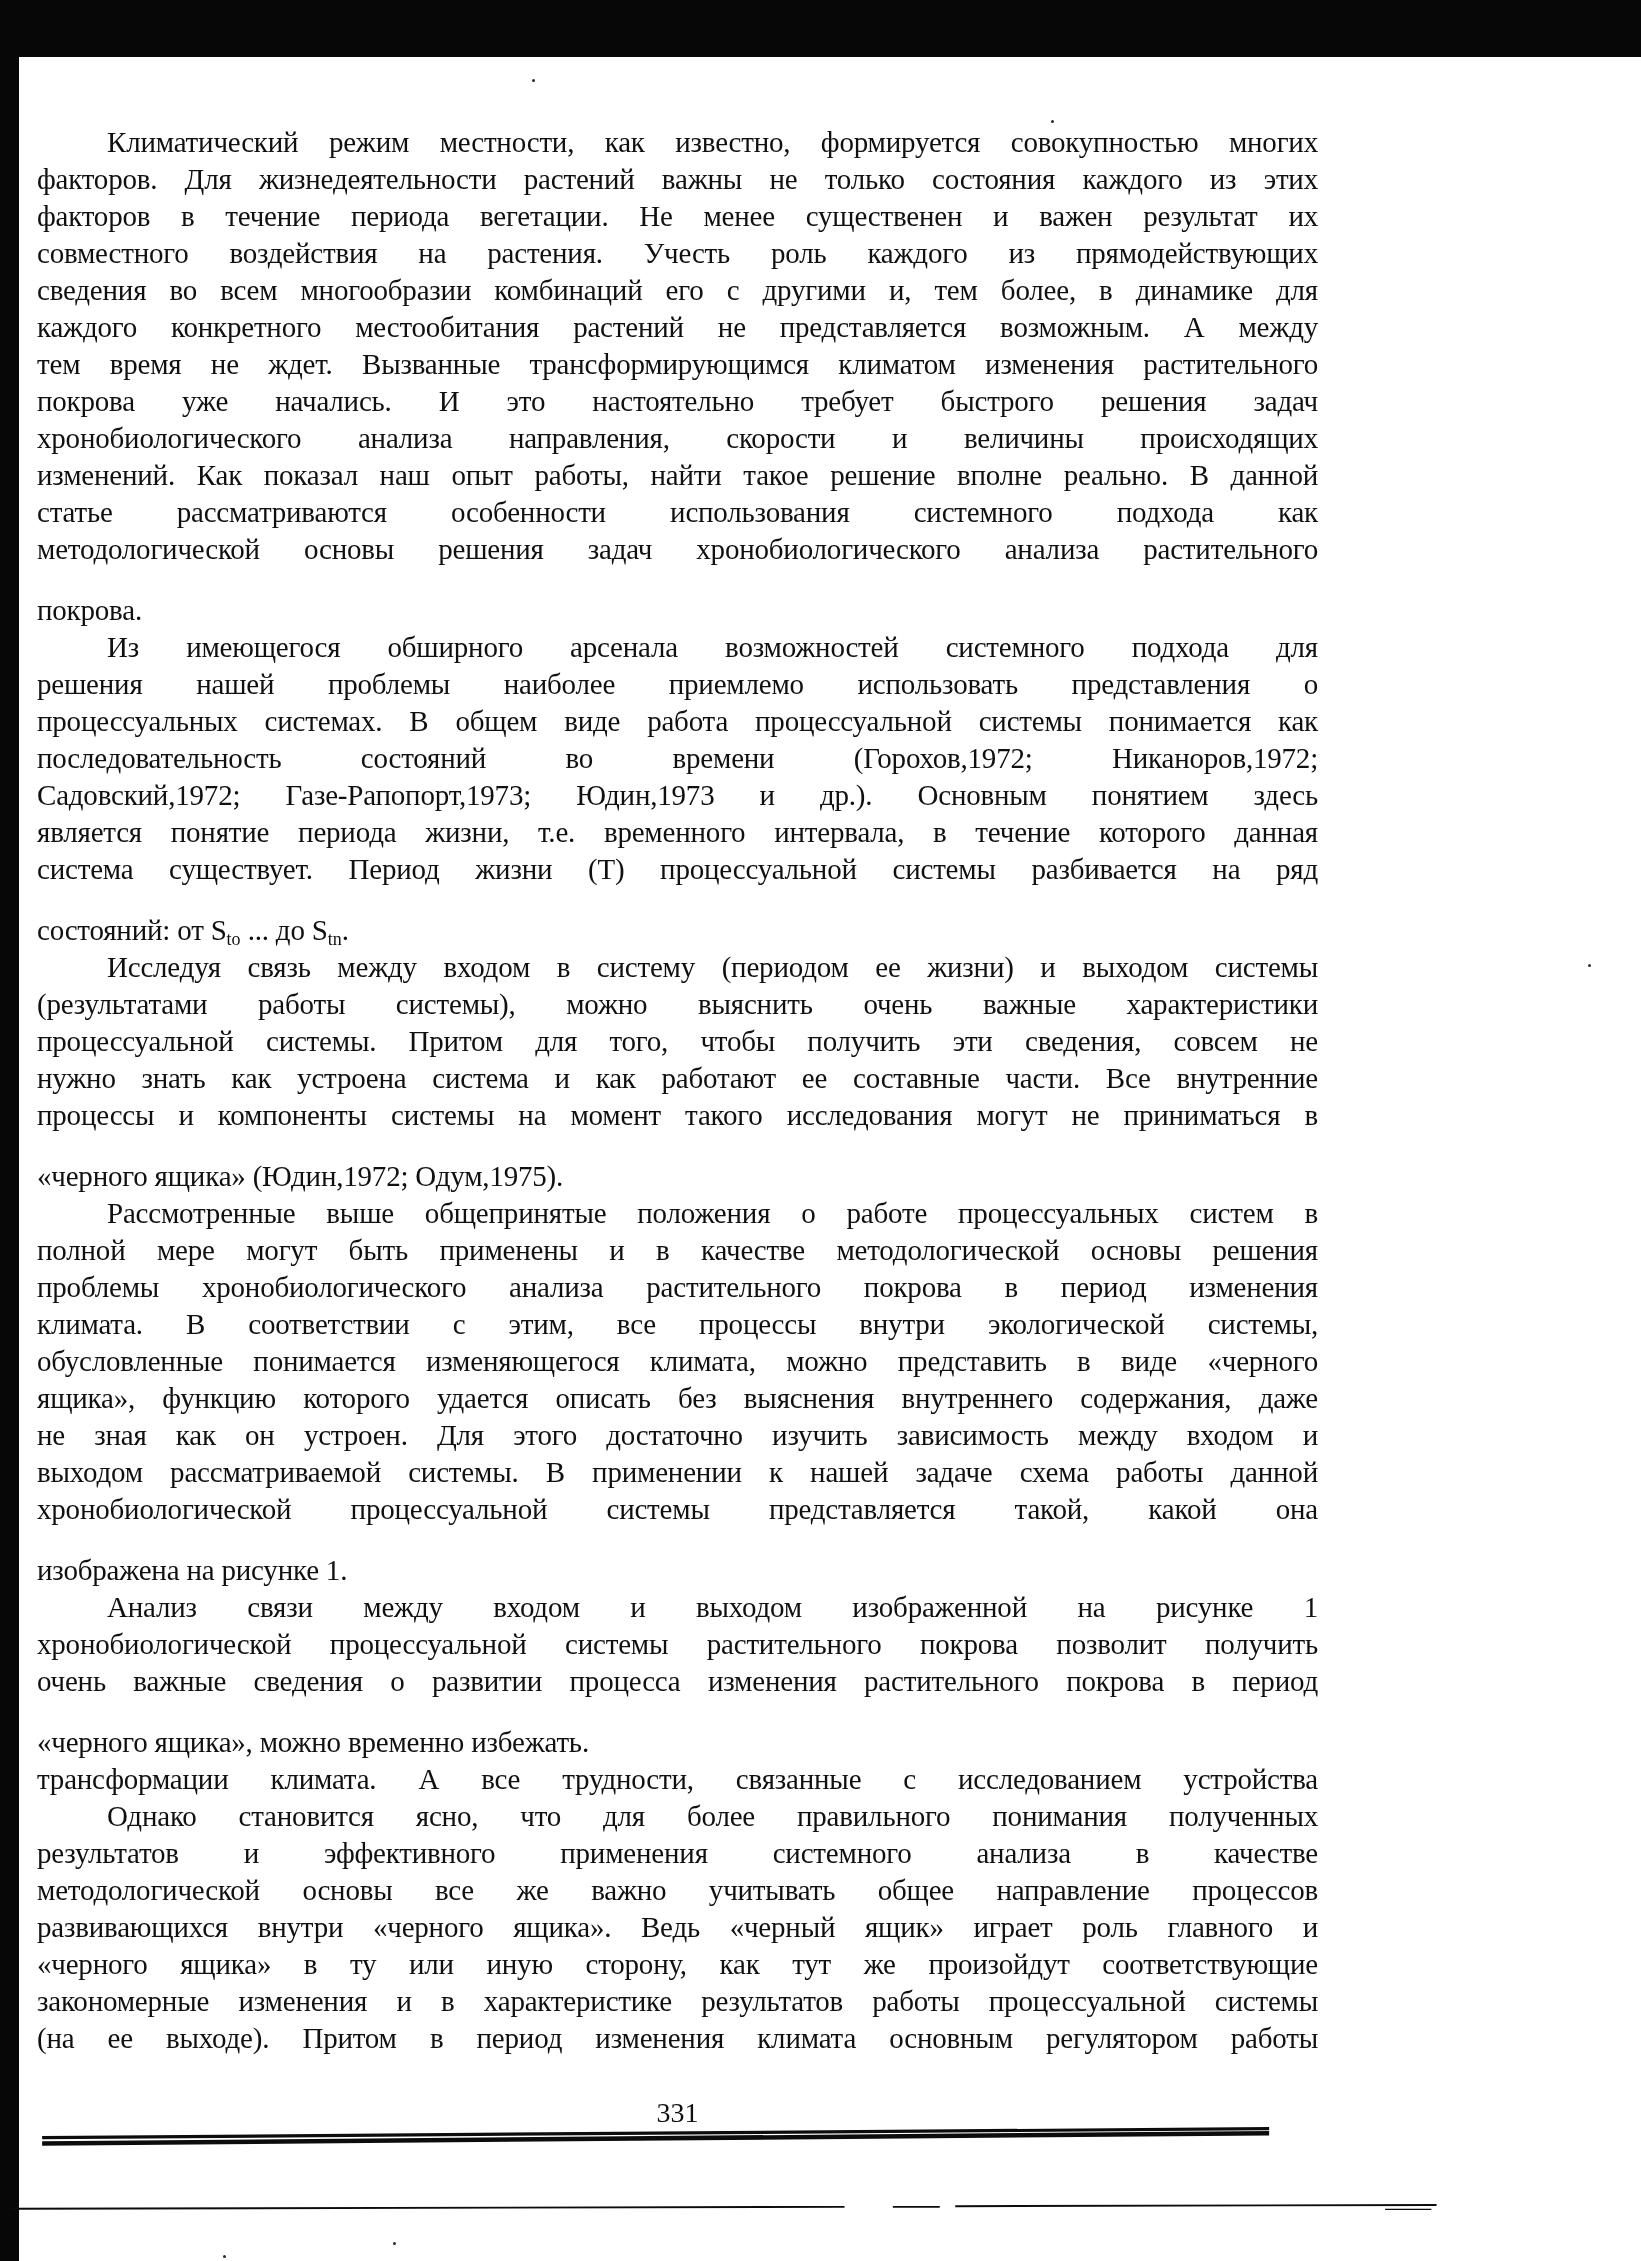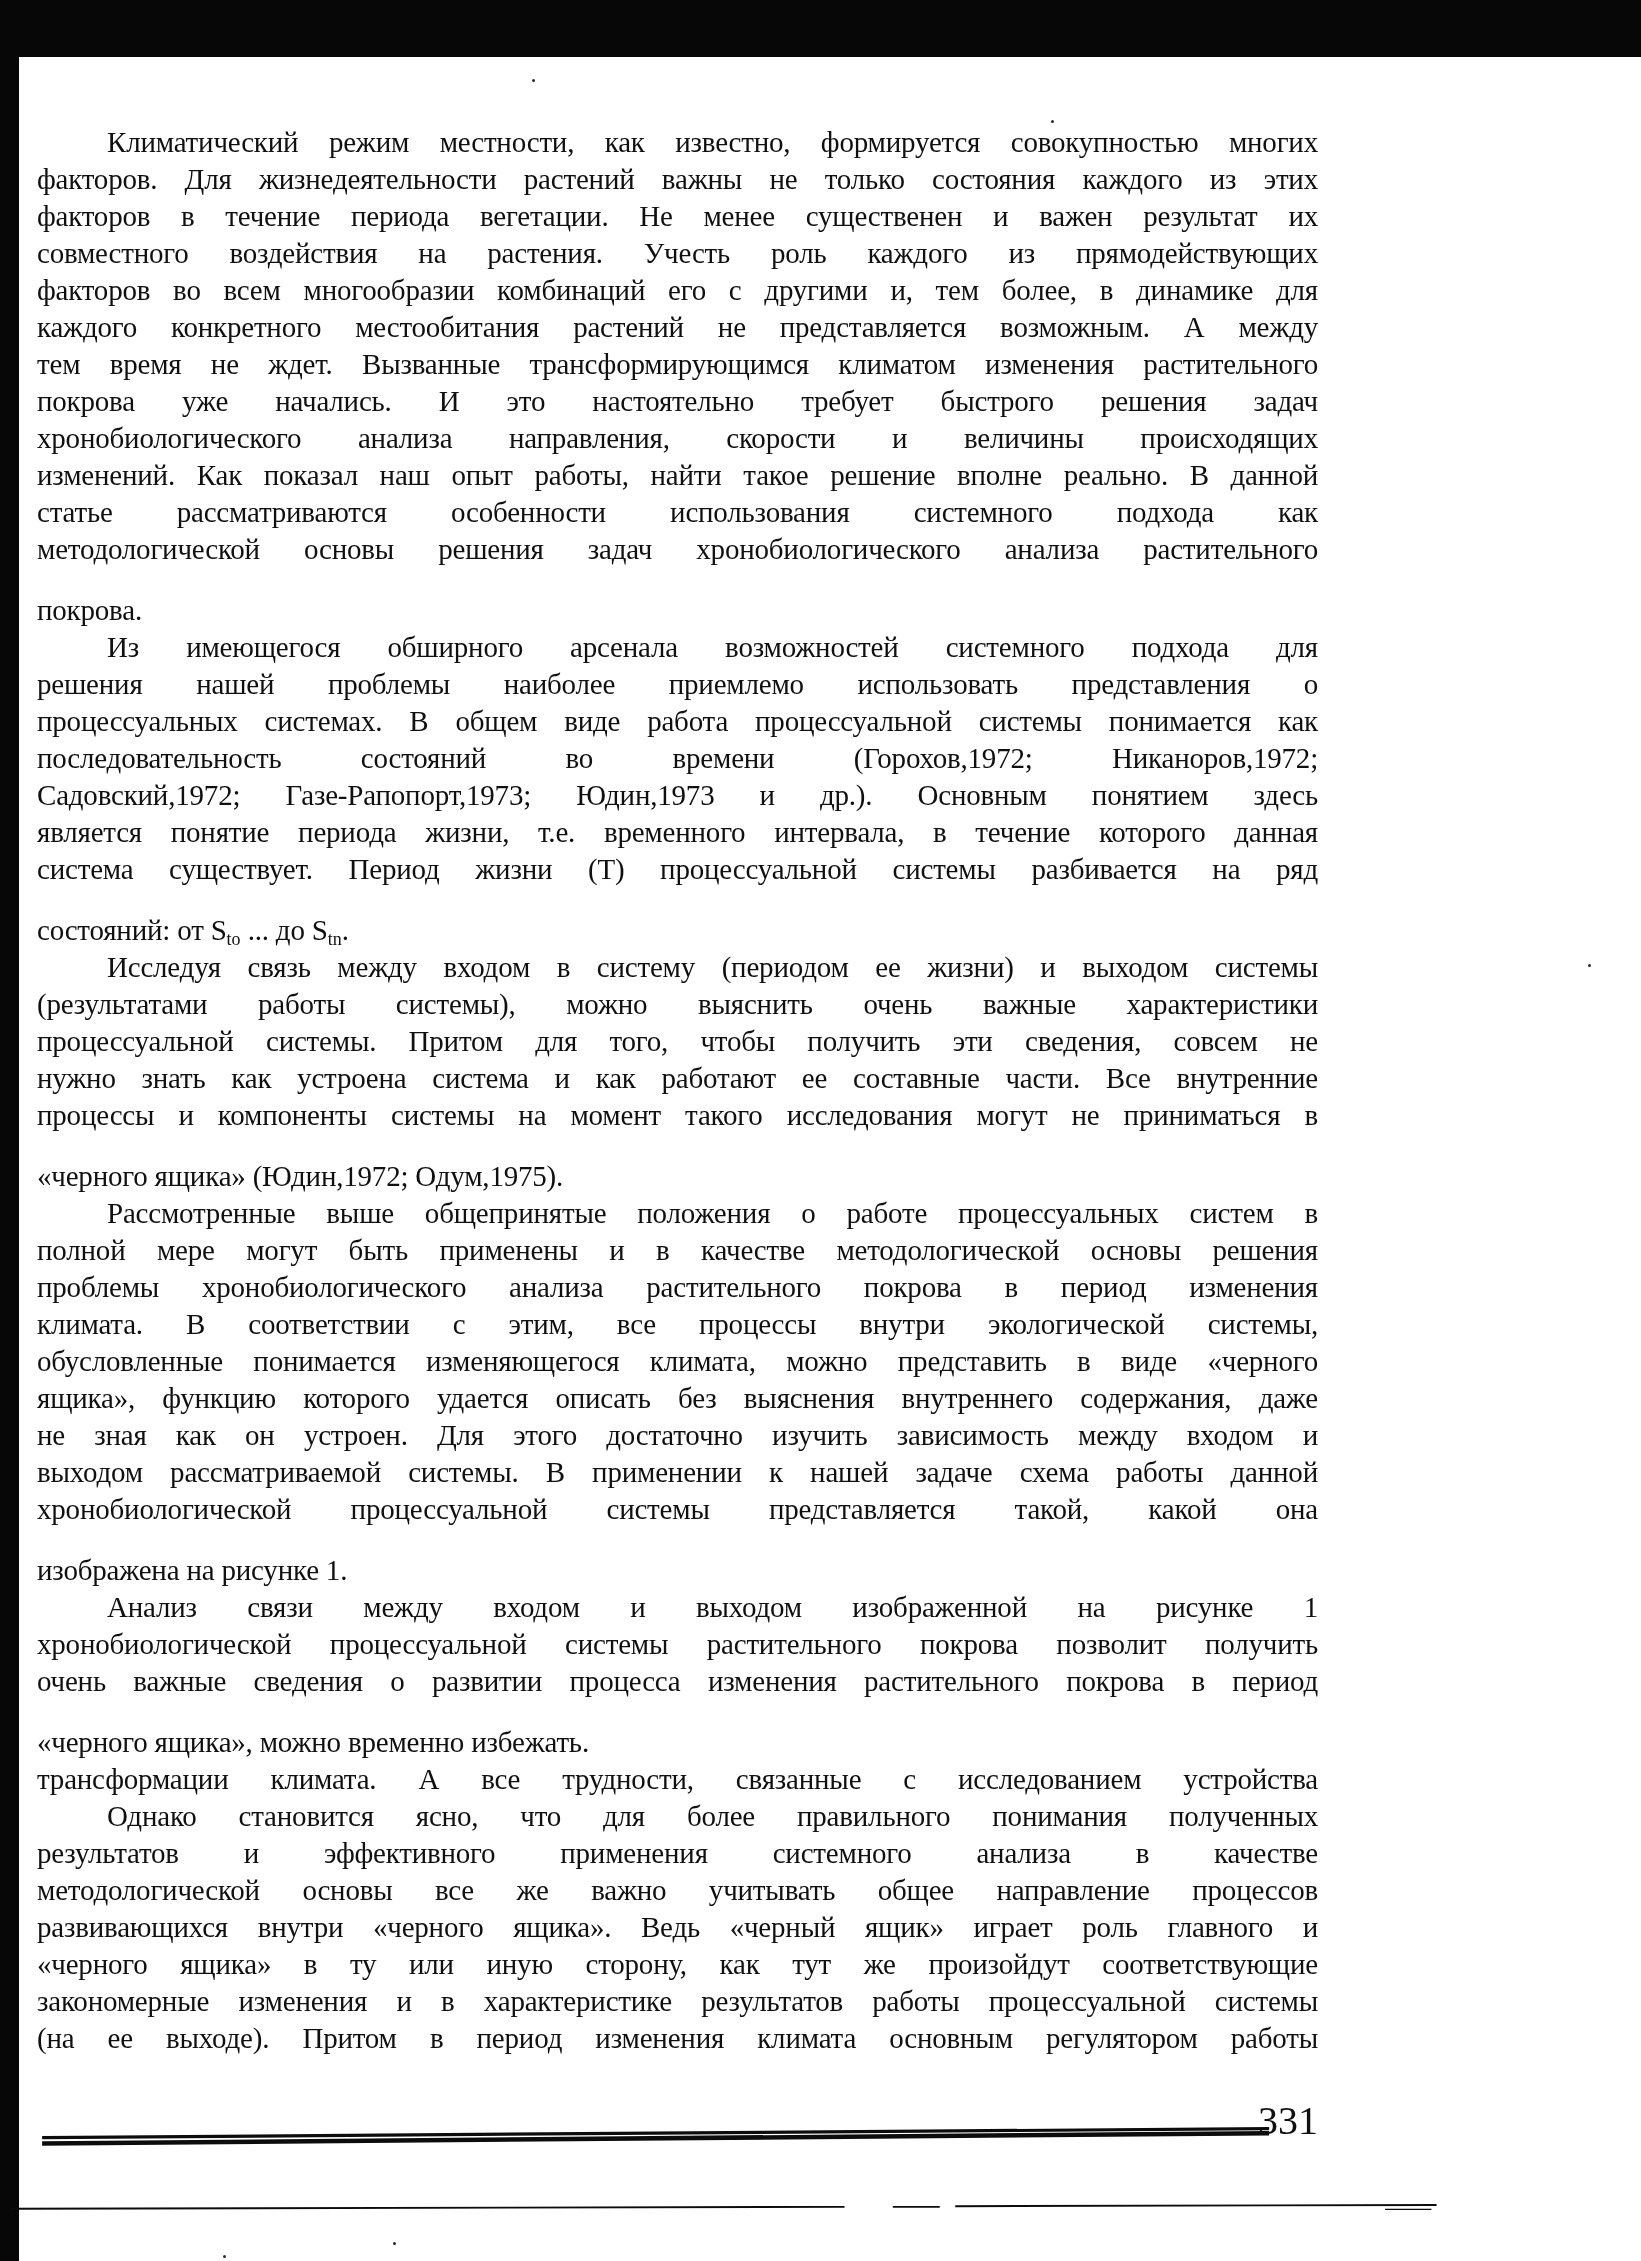--- a/index.html
+++ b/index.html
@@ -25,42 +25,42 @@
     text-align:justify;
     text-align-last:justify;
     white-space:nowrap;
     overflow:visible;
   }
   .line.end{text-align-last:left;margin-top:24px;}
   .line.first{text-indent:70px;}
   .line sub{font-size:0.62em;line-height:0;vertical-align:-0.28em;letter-spacing:0;}
   .page-number{
     position:absolute;left:37px;top:2097px;width:1281px;
-    text-align:right;font-size:40px;color:#101010;
+    text-align:center;font-size:28px;color:#101010;
   }
   svg.rule{position:absolute;}
   svg.rule line{stroke:#0c0c0c;}
   .speck{
     position:absolute;width:3.2px;height:3.2px;border-radius:50%;
     background:#2a2a2a;
   }
 </style>
 </head>
 <body>
 
 <div class="page">
   <div class="scan-bar top"></div>
   <div class="scan-bar left"></div>
 
   <main class="text-block">
       <div class="line first">Климатический режим местности, как известно, формируется совокупностью многих</div>
       <div class="line">факторов. Для жизнедеятельности растений важны не только состояния каждого из этих</div>
       <div class="line">факторов в течение периода вегетации. Не менее существенен и важен результат их</div>
       <div class="line">совместного воздействия на растения. Учесть роль каждого из прямодействующих</div>
-      <div class="line">факторов во всем многообразии комбинаций его с другими и, тем более, в динамике для</div>
+      <div class="line">сведения во всем многообразии комбинаций его с другими и, тем более, в динамике для</div>
       <div class="line">каждого конкретного местообитания растений не представляется возможным. А между</div>
       <div class="line">тем время не ждет. Вызванные трансформирующимся климатом изменения растительного</div>
       <div class="line">покрова уже начались. И это настоятельно требует быстрого решения задач</div>
       <div class="line">хронобиологического анализа направления, скорости и величины происходящих</div>
       <div class="line">изменений. Как показал наш опыт работы, найти такое решение вполне реально. В данной</div>
       <div class="line">статье рассматриваются особенности использования системного подхода как</div>
       <div class="line">методологической основы решения задач хронобиологического анализа растительного</div>
       <div class="line end">покрова.</div>
       <div class="line first">Из имеющегося обширного арсенала возможностей системного подхода для</div>
       <div class="line">решения нашей проблемы наиболее приемлемо использовать представления о</div>

